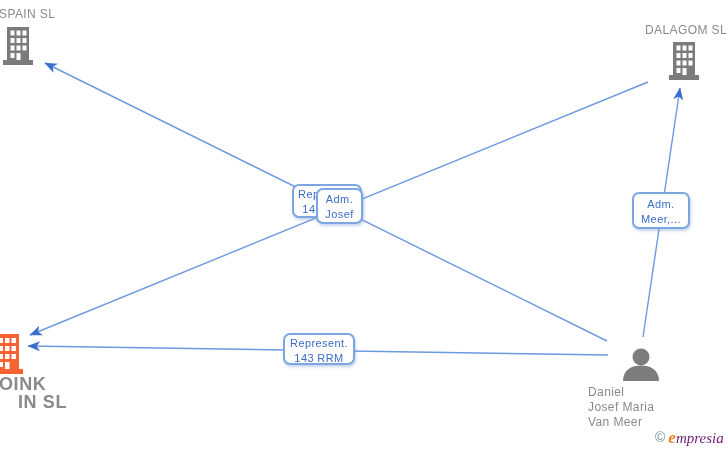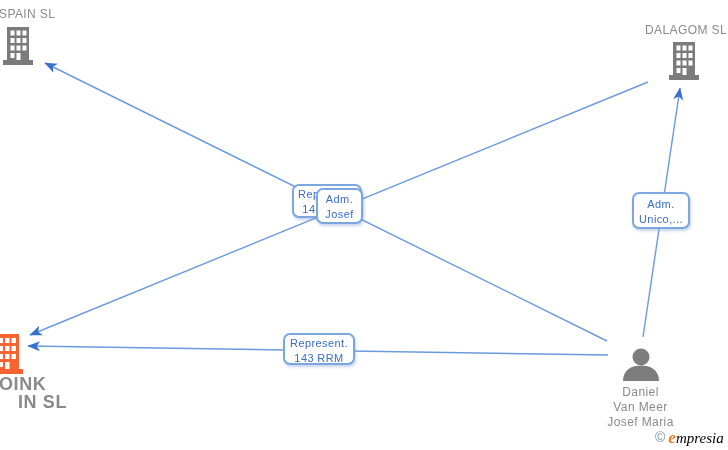--- a/index.html
+++ b/index.html
@@ -7,34 +7,34 @@
     position:relative; width:728px; height:450px; background:#ffffff;
     overflow:hidden; font-family:"Liberation Sans", sans-serif;
   }
   .edges-svg { position:absolute; left:0; top:0; z-index:1; }
   .node-icon { position:absolute; z-index:2; }
   .node-label {
     position:absolute; z-index:2; font-size:12px; color:#8a8a8a;
     letter-spacing:0.4px; white-space:nowrap;
   }
   .subject-line { font-weight:bold; font-size:18px; letter-spacing:0.6px; }
-  .person-name { text-align:center; line-height:15px; }
+  .person-name { text-align:left; line-height:15px; }
   .edge-label {
     position:absolute; box-sizing:border-box; background:#ffffff;
     border:2px solid #7ca6e0; border-radius:7px; color:#3a6cc8;
     font-size:11px; letter-spacing:0.4px; text-align:center; line-height:15px;
     box-shadow:1px 2px 3px rgba(130,160,215,0.45); overflow:hidden;
   }
   .z3 { z-index:3; } .z4 { z-index:4; }
   .watermark {
     position:absolute; z-index:5; left:655px; top:428px; white-space:nowrap;
   }
   .wm-c { color:#7b94a3; font-size:14px; vertical-align:1px; }
   .wm-e { color:#ee7d26; font-family:"Liberation Serif", serif; font-style:italic; font-weight:bold; font-size:17px; margin-left:3px; }
-  .wm-rest { color:#000000; font-family:"Liberation Serif", serif; font-style:italic; font-size:15px; }
+  .wm-rest { color:#701a75; font-family:"Liberation Serif", serif; font-style:italic; font-size:15px; }
 </style>
 </head>
 <body>
 
 <div class="canvas">
 
   <svg class="edges-svg" width="728" height="450" viewBox="0 0 728 450">
     <defs>
       <marker id="arrow" viewBox="0 0 10 8" refX="9.5" refY="4" markerWidth="9" markerHeight="8" orient="auto">
         <path d="M0,0 L10,4 L0,8 L2.6,4 Z" fill="#3a6fd0"></path>
@@ -119,37 +119,37 @@
   <span class="node-icon" style="left:620px; top:348px;">
     <svg width="42" height="33" viewBox="0 0 42 33">
       <g fill="#7d7d7d">
         <circle cx="21" cy="9" r="8.5"></circle>
         <path d="M3,33 C3,21.5 12,17.5 21,17.5 C30,17.5 39,21.5 39,33 Z"></path>
       </g>
     </svg>
   </span>
   <div class="node-label person-name" style="left:588px; top:385px; width:105px;">
     <div>Daniel</div>
+    <div>Josef Maria</div>
     <div>Van Meer</div>
-    <div>Josef Maria</div>
   </div>
 
   <div class="edge-label z3" style="left:292px; top:184px; width:70px; height:34px; padding-top:1px;">
     <div>Represent.</div>
     <div>143 RRM</div>
   </div>
 
   <div class="edge-label z4" style="left:316px; top:188px; width:47px; height:36px; padding-top:2px;">
     <div>Adm.</div>
     <div>Josef</div>
   </div>
 
   <div class="edge-label z3" style="left:632px; top:192px; width:58px; height:37px; padding-top:3px;">
     <div>Adm.</div>
-    <div>Unico,...</div>
+    <div>Meer,...</div>
   </div>
 
   <div class="edge-label z3" style="left:283px; top:333px; width:72px; height:32px; padding-top:1px;">
     <div>Represent.</div>
     <div>143 RRM</div>
   </div>
 
   <div class="watermark">
     <span class="wm-c">©</span><span class="wm-e">e</span><span class="wm-rest">mpresia</span>
   </div>

